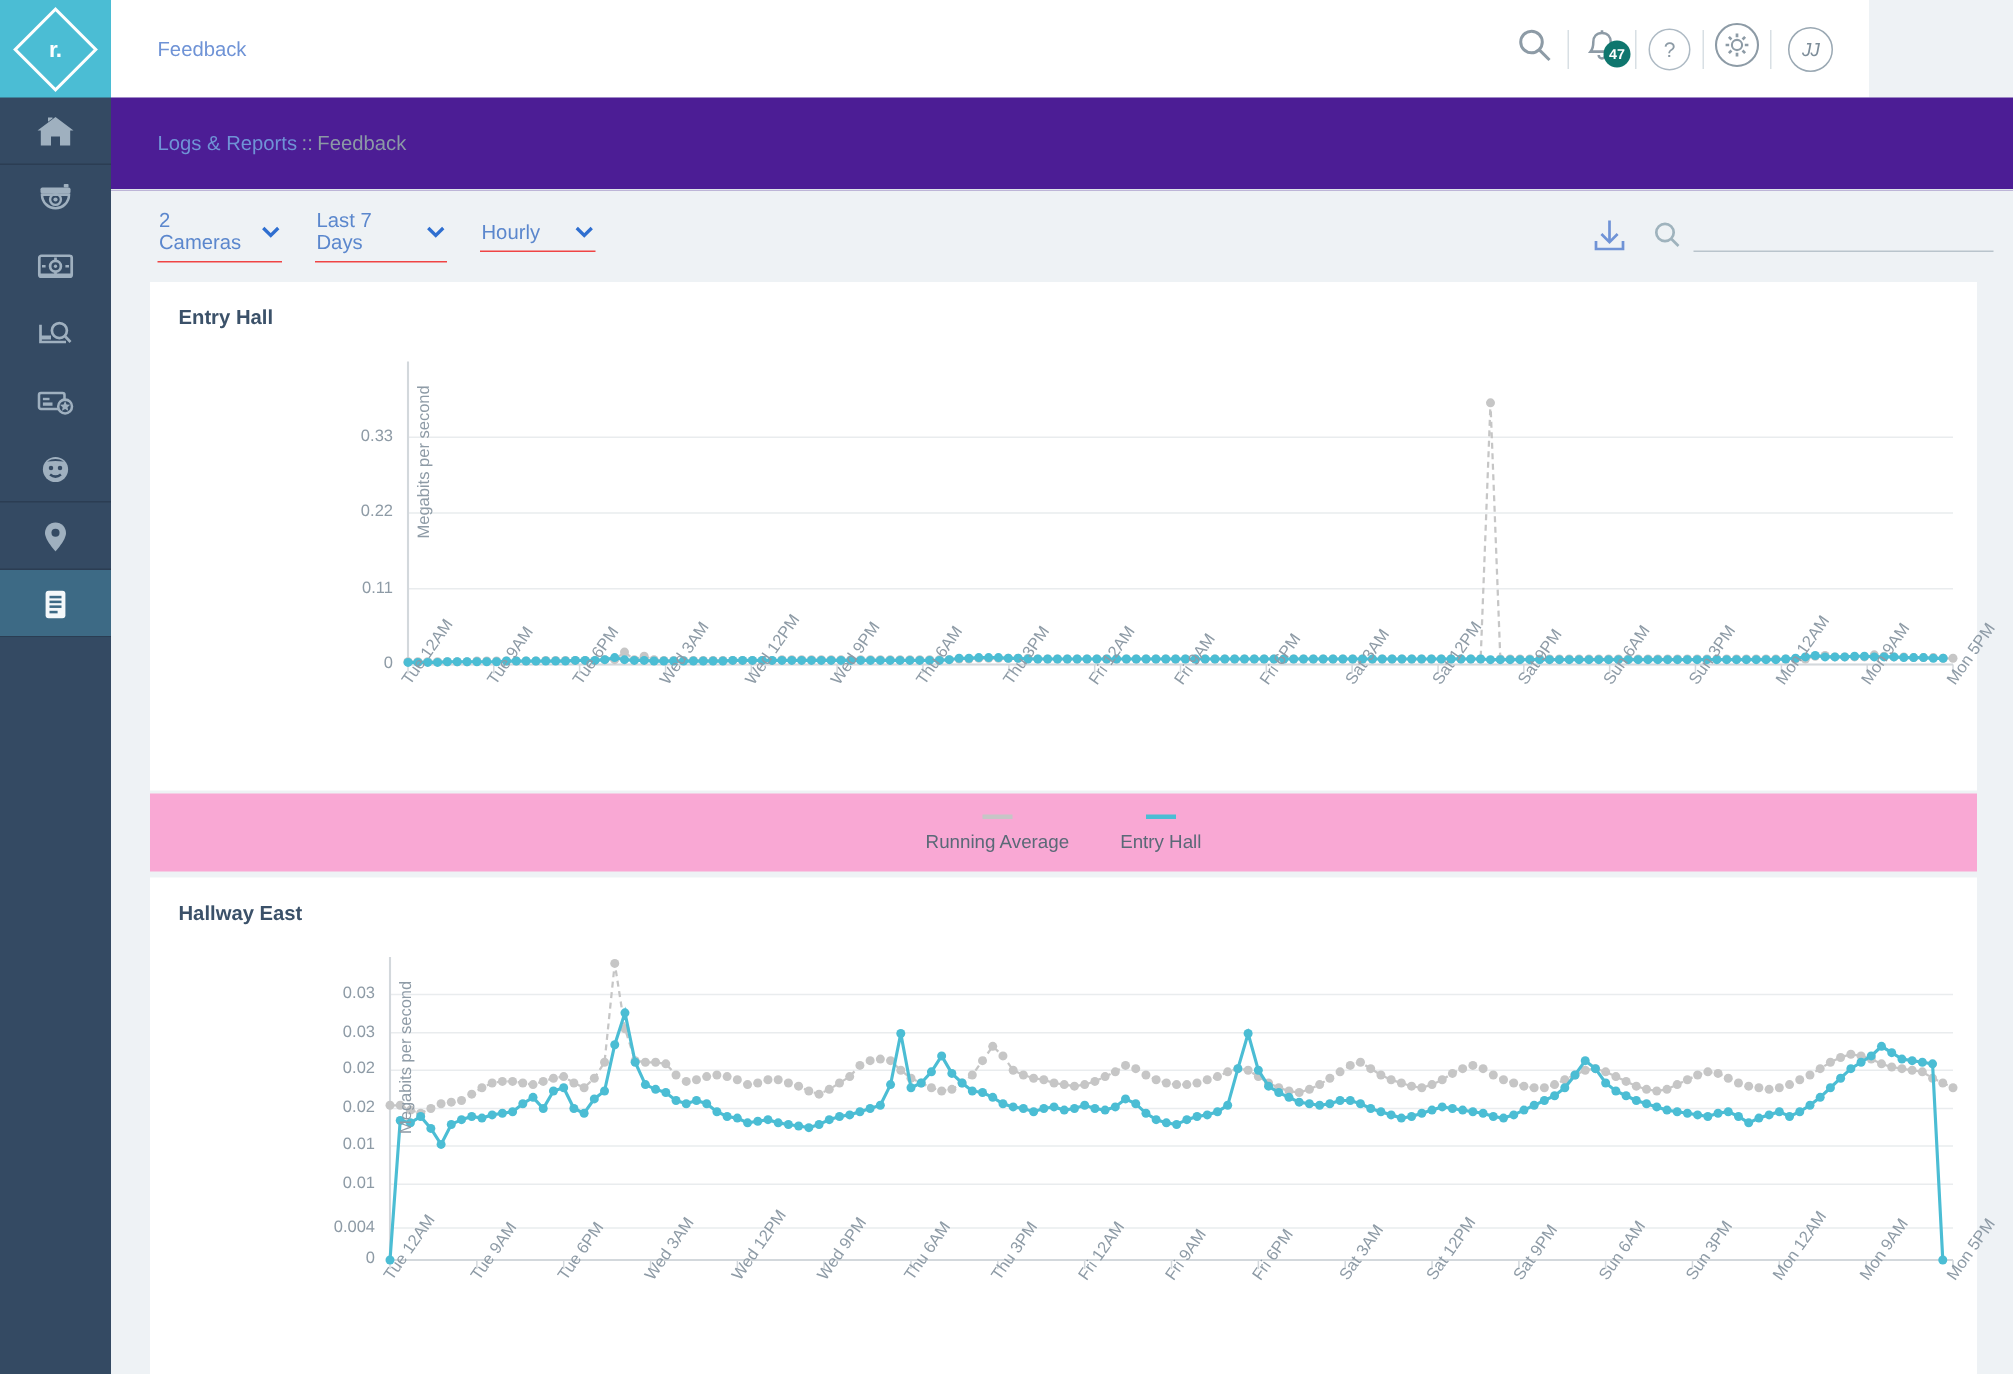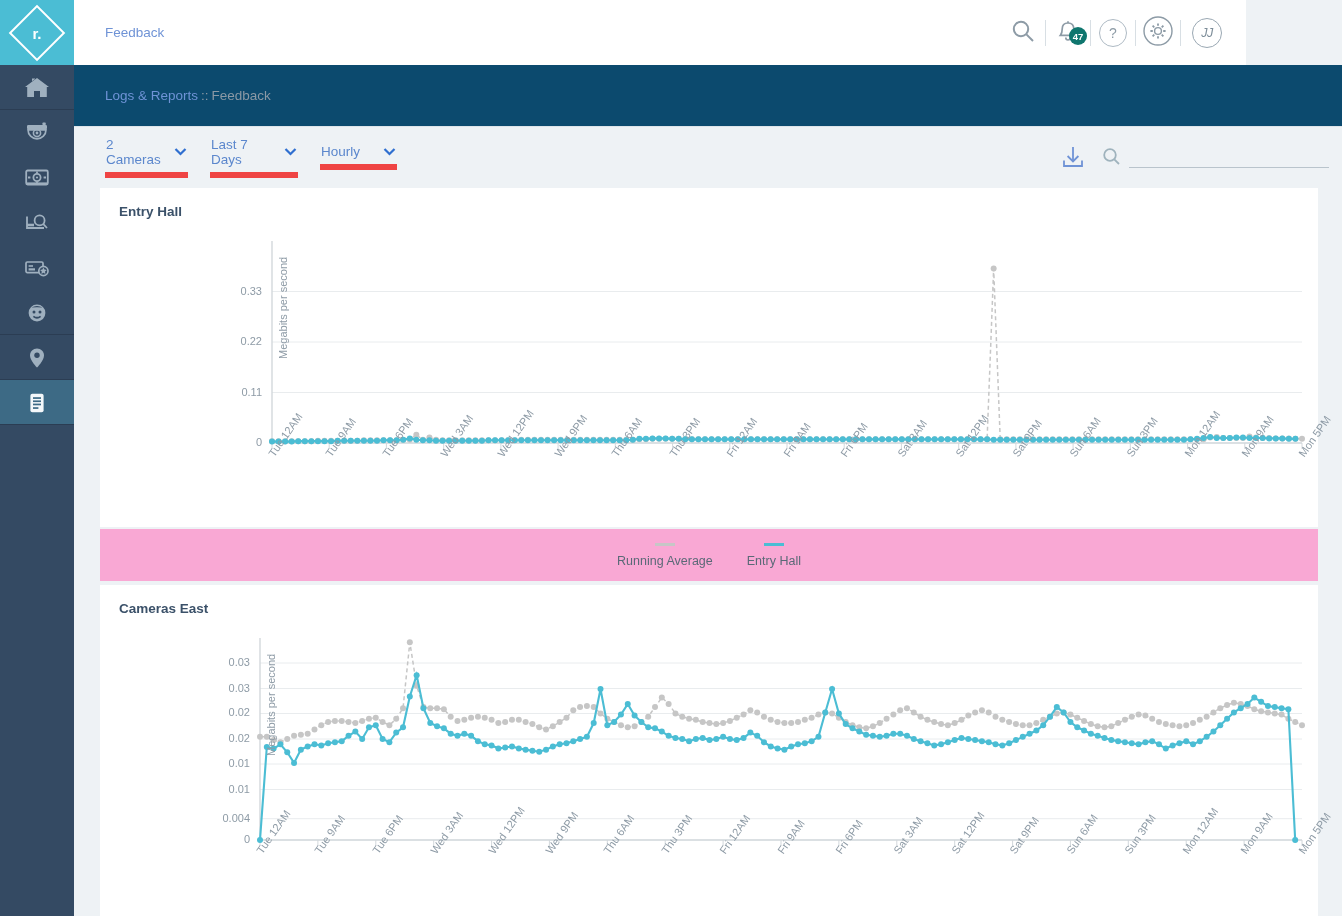--- a/index.html
+++ b/index.html
@@ -77,37 +77,37 @@
   #avatar {
     width: 30px; height: 30px; border-radius: 50%;
     border: 1.4px solid #9aa8b3; color: #7d8d99;
     font-size: 12.5px; display: flex; align-items: center;
     justify-content: center; letter-spacing: -0.5px;
   }
 
   
   #breadcrumb {
     position: absolute; left: 74px; top: 65px; width: 1268px; height: 62px;
-    background: #0c4a6e; border-bottom: 1px solid #dde4e9;
+    background: #4c1d95; border-bottom: 1px solid #dde4e9;
     display: flex; align-items: center; padding-left: 31px;
     font-size: 13.5px;
   }
   #bc-link { color: #6f93d6; cursor: pointer; }
   #bc-sep { color: #8b99a5; margin: 0 3px; }
   #bc-cur { color: #8b99a5; }
 
   
   #filterbar {
     position: absolute; left: 74px; top: 128px; width: 1268px; height: 58px;
     background: #eef2f5;
     display: flex; align-items: center; padding-left: 31px;
   }
   .dropdown {
     display: flex; align-items: center; justify-content: space-between;
-    border-bottom: 6px solid #ef4444;
+    border-bottom: 1px solid #ef4444;
     color: #5b87cd; font-size: 13.5px;
     padding: 0 1px 5px 1px; margin-right: 22px; cursor: pointer;
   }
   #dd-cameras { width: 83px; }
   #dd-range   { width: 88px; }
   #dd-gran    { width: 77px; }
   .chev { margin-left: 8px; line-height: 0; }
 
   #filter-right {
     margin-left: auto; display: flex; align-items: center;
@@ -747,21 +747,21 @@
       <span class="legend-swatch" id="sw0" style="background: rgb(198, 198, 198);"></span>
       <span class="legend-label">Running Average</span>
     </div>
     <div class="legend-item">
       <span class="legend-swatch" id="sw1" style="background: rgb(75, 189, 212);"></span>
       <span class="legend-label">Entry Hall</span>
     </div>
   </div>
 
   <div class="card" id="card2">
-    <div class="card-title">Cameras East</div>
+    <div class="card-title">Hallway East</div>
     <div class="plot" id="plot2" style="width: 1218px; height: 300px;">
         <svg width="1218" height="300">
           <line x1="160" y1="224.0" x2="1202" y2="224.0" stroke="#e9ecee" stroke-width="1"></line>
           <line x1="160" y1="202.7" x2="1202" y2="202.7" stroke="#e9ecee" stroke-width="1"></line>
           <line x1="160" y1="173.5" x2="1202" y2="173.5" stroke="#e9ecee" stroke-width="1"></line>
           <line x1="160" y1="148.0" x2="1202" y2="148.0" stroke="#e9ecee" stroke-width="1"></line>
           <line x1="160" y1="123.0" x2="1202" y2="123.0" stroke="#e9ecee" stroke-width="1"></line>
           <line x1="160" y1="97.5" x2="1202" y2="97.5" stroke="#e9ecee" stroke-width="1"></line>
           <line x1="160" y1="72.5" x2="1202" y2="72.5" stroke="#e9ecee" stroke-width="1"></line>
           <line x1="160" y1="47.0" x2="1202" y2="47.0" stroke="#e9ecee" stroke-width="1"></line>

